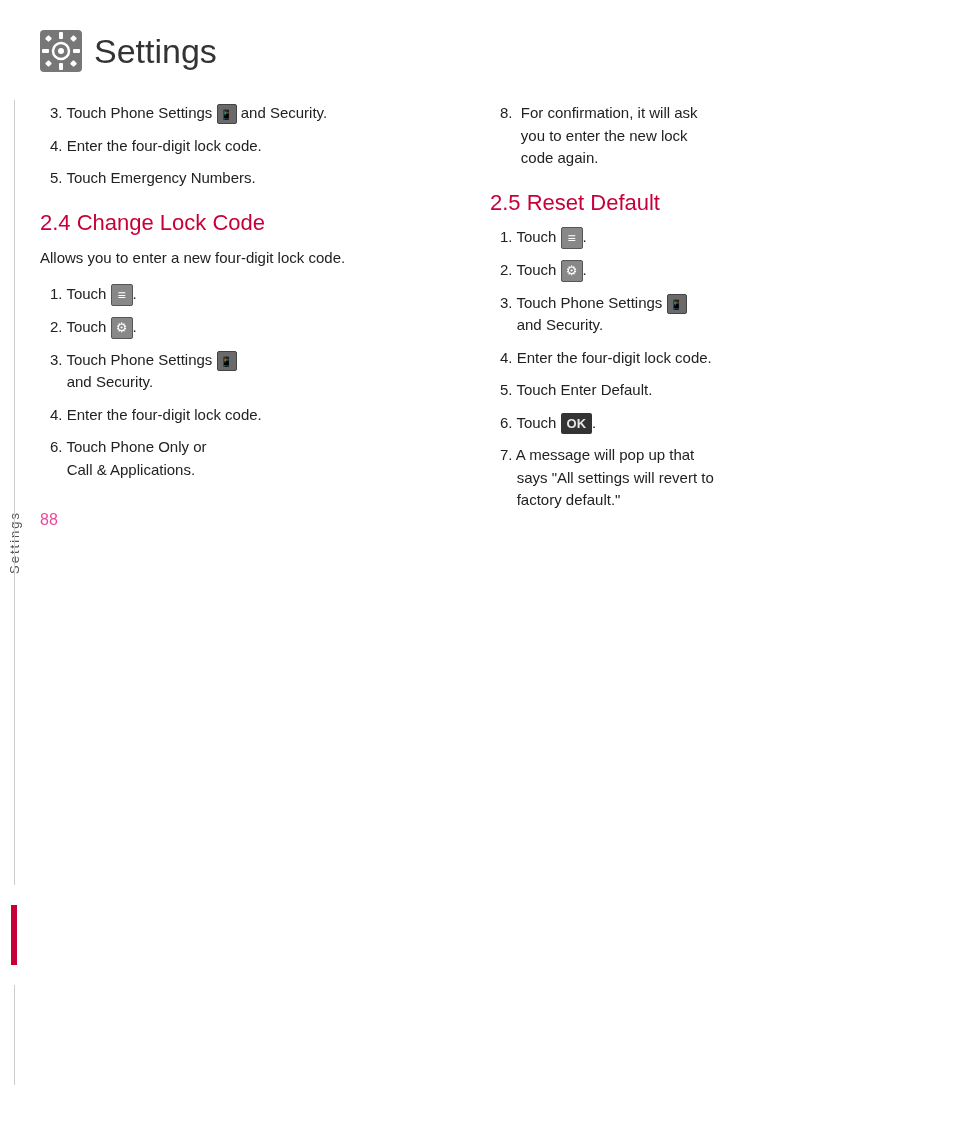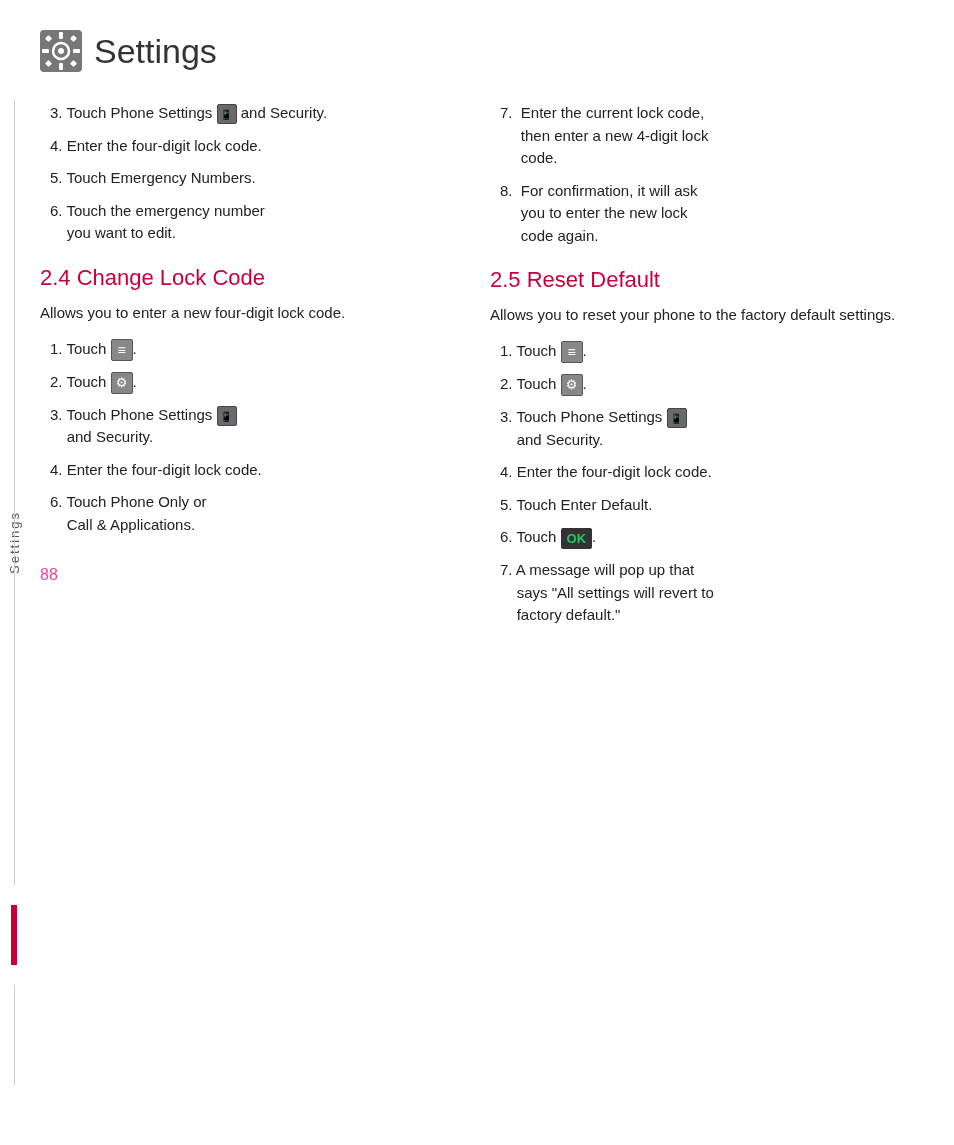--- a/index.html
+++ b/index.html
@@ -187,23 +187,20 @@
       </div>
 
       <div class="list-item">
         <span>4. Enter the four-digit lock code.</span>
       </div>
 
       <div class="list-item">
         <span>5. Touch <strong>Emergency Numbers</strong>.</span>
       </div>
 
-      <div class="list-item">
-        <span>6. Touch the emergency number<br>&nbsp;&nbsp;&nbsp;&nbsp;you want to edit.</span>
-      </div>
 
 
       <h2 class="section-heading">2.4 Change Lock Code</h2>
 
       <p class="section-intro">Allows you to enter a new four-digit lock code.</p>
 
       <div class="list-item">
         <span>1. Touch <span style="display:inline-block;width:22px;height:22px;background:#888;border:1px solid #555;vertical-align:middle;position:relative;border-radius:2px;"><span style="position:absolute;top:50%;left:50%;transform:translate(-50%,-50%);color:white;font-size:14px;">≡</span></span>.</span>
       </div>
 
@@ -225,31 +222,27 @@
       </div>
 
       <div class="page-footer">
         <span class="page-number">88</span>
       </div>
 
     </div>
 
     <div class="col-right">
 
-      <div class="list-item">
-        <span>7.&nbsp; Enter the current lock code,<br>&nbsp;&nbsp;&nbsp;&nbsp;&nbsp;then enter a new 4-digit lock<br>&nbsp;&nbsp;&nbsp;&nbsp;&nbsp;code.</span>
-      </div>
 
       <div class="list-item">
         <span>8.&nbsp; For confirmation, it will ask<br>&nbsp;&nbsp;&nbsp;&nbsp;&nbsp;you to enter the new lock<br>&nbsp;&nbsp;&nbsp;&nbsp;&nbsp;code again.</span>
       </div>
 
       <h2 class="section-heading">2.5 Reset Default</h2>
 
-      <p class="section-intro">Allows you to reset your phone to the factory default settings.</p>
 
       <div class="list-item">
         <span>1. Touch <span style="display:inline-block;width:22px;height:22px;background:#888;border:1px solid #555;vertical-align:middle;position:relative;border-radius:2px;"><span style="position:absolute;top:50%;left:50%;transform:translate(-50%,-50%);color:white;font-size:14px;">≡</span></span>.</span>
       </div>
 
       <div class="list-item">
         <span>2. Touch <span style="display:inline-block;width:22px;height:22px;background:#888;border:1px solid #555;vertical-align:middle;position:relative;border-radius:2px;"><span style="position:absolute;top:50%;left:50%;transform:translate(-50%,-50%);color:white;font-size:13px;">⚙</span></span>.</span>
       </div>
 
       <div class="list-item">
@@ -258,21 +251,21 @@
 
       <div class="list-item">
         <span>4. Enter the four-digit lock code.</span>
       </div>
 
       <div class="list-item">
         <span>5. Touch <strong>Enter Default</strong>.</span>
       </div>
 
       <div class="list-item">
-        <span>6. Touch <span style="display:inline-block;background:#333;color:#22c55e;font-weight:bold;font-size:13px;padding:1px 6px;vertical-align:middle;border-radius:2px;">OK</span>.</span>
+        <span>6. Touch <span style="display:inline-block;background:#333;color:#e5e5e5;font-weight:bold;font-size:13px;padding:1px 6px;vertical-align:middle;border-radius:2px;">OK</span>.</span>
       </div>
 
       <div class="list-item">
         <span>7. A message will pop up that<br>&nbsp;&nbsp;&nbsp;&nbsp;says "All settings will revert to<br>&nbsp;&nbsp;&nbsp;&nbsp;factory default."</span>
       </div>
 
     </div>
 
   </div>
 

